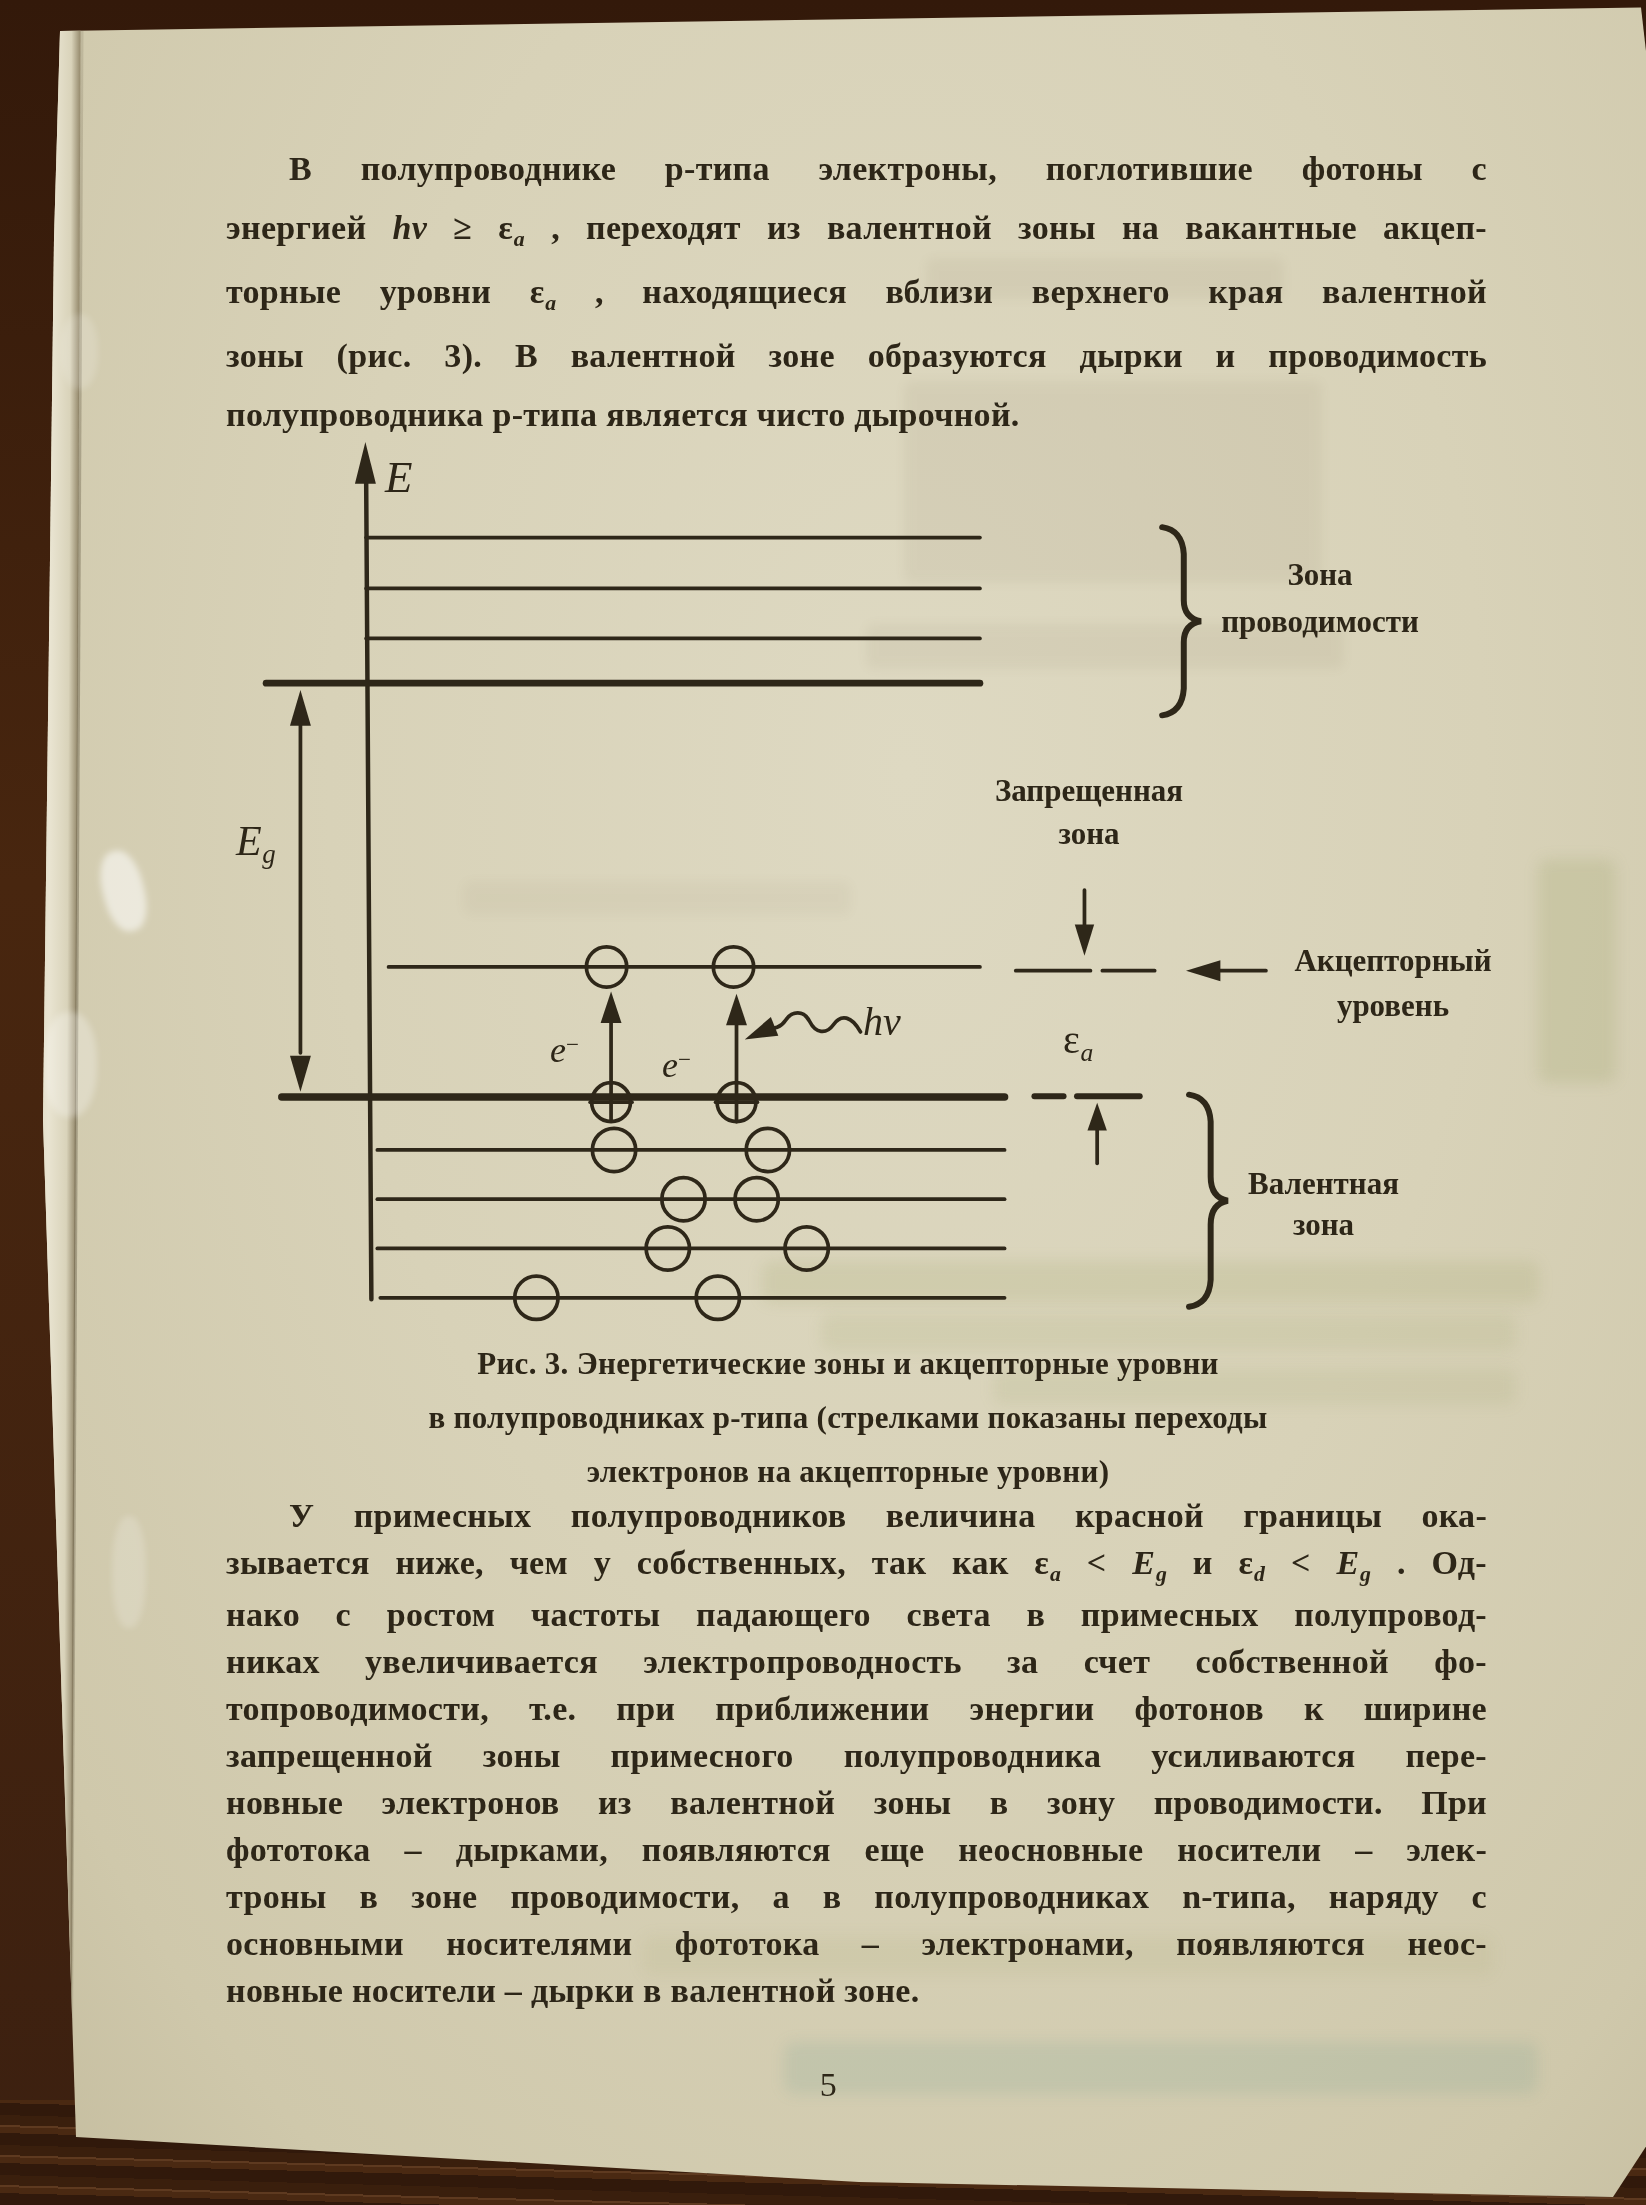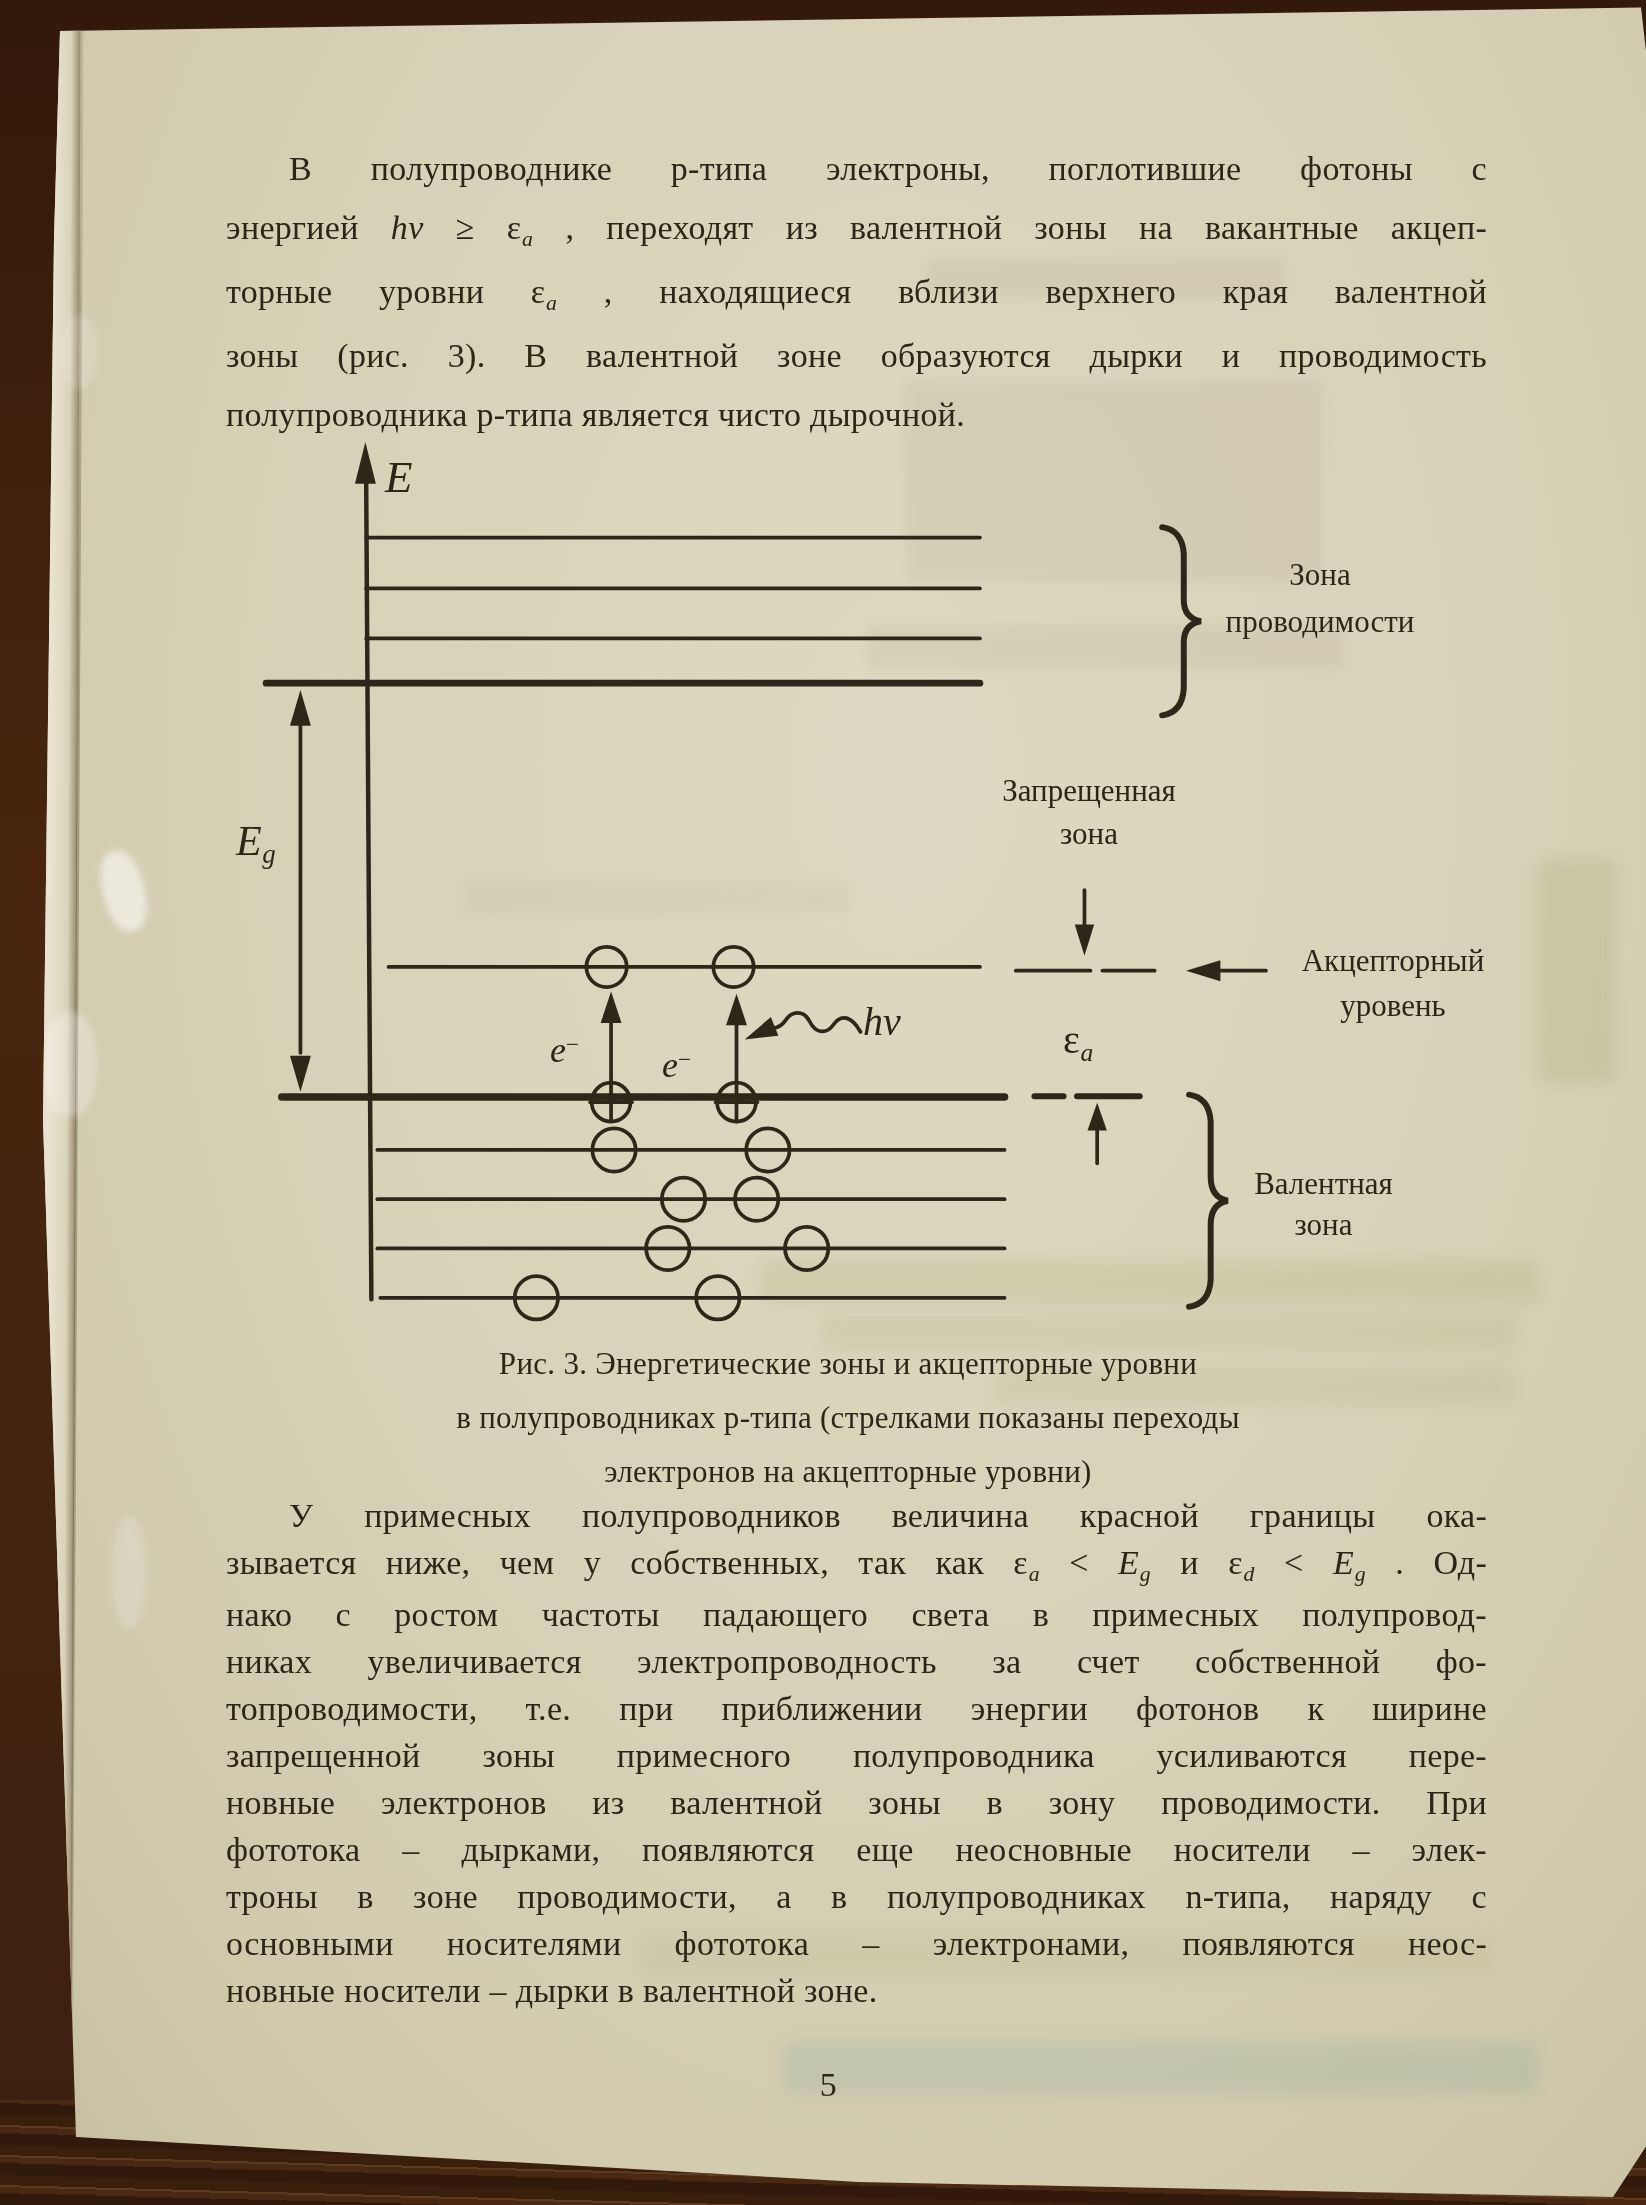--- a/index.html
+++ b/index.html
@@ -21,21 +21,21 @@
   .crease { position:absolute; left:75px; top:30px; width:3px; height:2109px;
           background: linear-gradient(180deg, rgba(90,80,58,.15), rgba(90,80,58,.42) 30%, rgba(90,80,58,.35) 70%, rgba(90,80,58,.1));
           transform: rotate(0.3deg); }
 
   .glint { position:absolute; background:rgba(255,255,255,.55); filter:blur(3px); border-radius:45%; }
 
   .ghost { position:absolute; background:#5a4a2c; opacity:.055; filter:blur(5.2px); border-radius:7.5px; }
   .smudge { position:absolute; filter:blur(6.7px); border-radius:10.5px; }
 
   .textblock { position:absolute; color:#2d2618; letter-spacing:0.3px; }
-  .tline { display:block; text-align:justify; text-align-last:justify; }
+  .tline { display:block; text-align:justify; text-align-last:justify;font-weight:bold; }
   .tline.last { text-align-last:left; }
   .para .tline.first { text-indent:63px; }
   .caption .tline, .caption .tline.last { text-align:right; text-align-last:center; text-indent:0; }
   .dlab .tline, .dlab .tline.last { text-align:right; text-align-last:center; }
 
   .para1 { left:226px; top:139px;  width:1261px; font-size:34px; line-height:59px; }
   .para2 { left:226px; top:1492px; width:1261px; font-size:34px; line-height:47px; }
   .caption { left:299px; top:1337px; width:1098px; font-size:31px; line-height:54px; }
   .pagenum { left:780px; top:2066px; width:97px; font-size:34px; text-align:center; }
 

